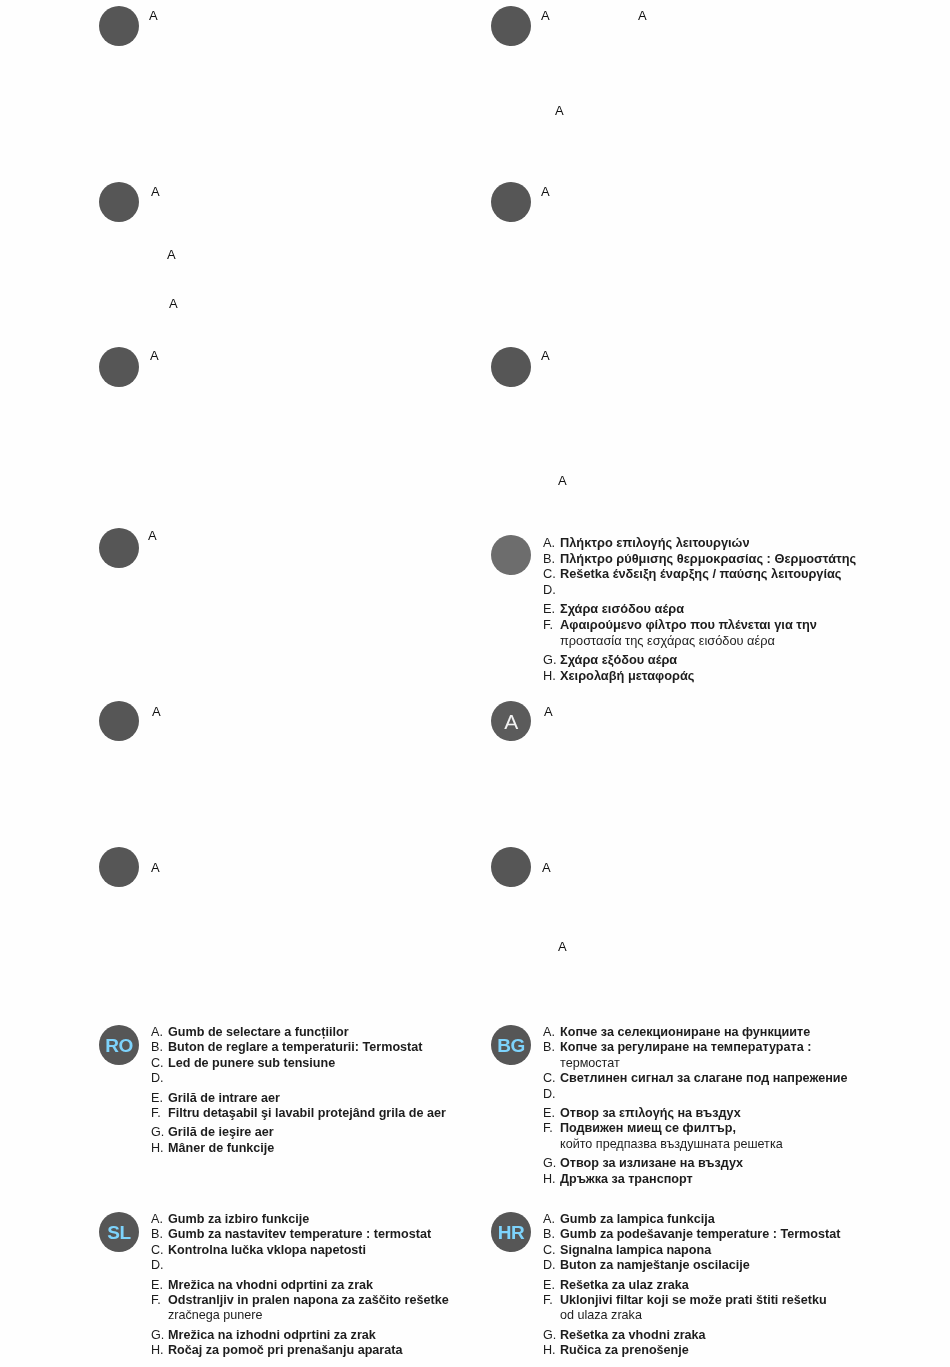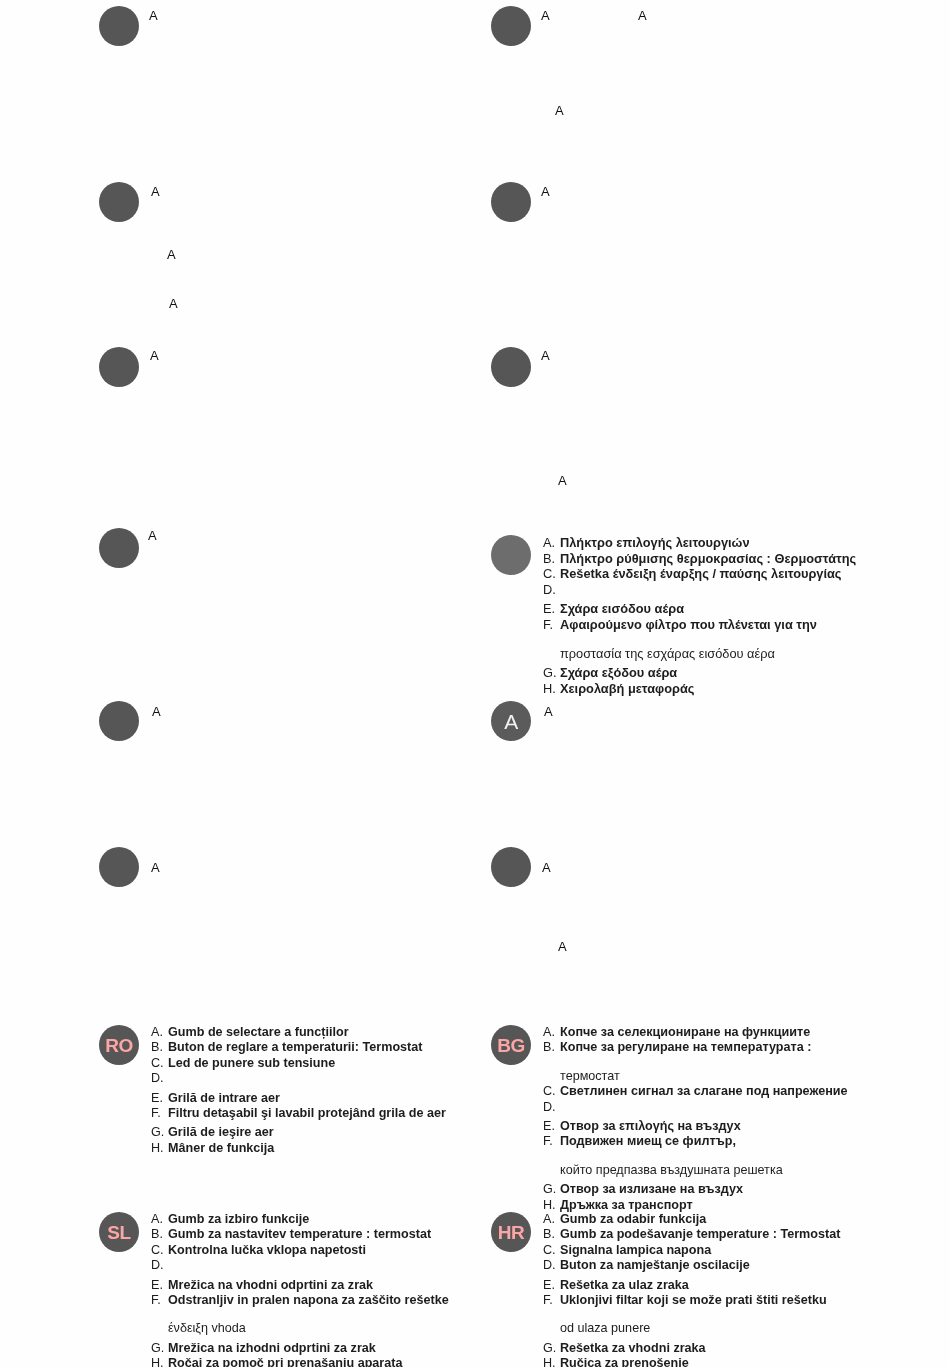--- a/index.html
+++ b/index.html
@@ -29,21 +29,21 @@
   }
 
   .badge {
     position: absolute;
     left: 0;
     top: 0;
     width: 40px;
     height: 40px;
     border-radius: 50%;
     background: #565656;
-    color: #fca5a5;
+    color: #7dd3fc;
     font-family: "Liberation Sans", sans-serif;
     font-size: 19px;
     font-weight: bold;
     letter-spacing: -0.5px;
     display: flex;
     align-items: center;
     justify-content: center;
     line-height: 1;
     user-select: none;
   }
@@ -79,21 +79,20 @@
     display: inline-block;
     min-width: 17px;
     flex: none;
   }
   .legend .txt {
     display: inline-block;
     font-weight: bold;
   }
   .legend .cont {
     padding-left: 17px;
-    margin-top: 13px;
   }
   .legend .gap {
     height: 4px;
   }
 
   
   .legend.greek {
     font-size: 12.8px;
     line-height: 15.6px;
   }
@@ -213,21 +212,21 @@
           <span class="key">F.</span>
           <span class="txt"> Filtru detaşabil şi lavabil protejând grila de aer</span>
         </div>
         <div class="gap"></div>
         <div class="row">
           <span class="key">G.</span>
           <span class="txt">Grilă de ieşire aer</span>
         </div>
         <div class="row">
           <span class="key">H.</span>
-          <span class="txt">Mâner de funkcija</span>
+          <span class="txt">Mâner de funkcije</span>
         </div>
       </div>
     </div>
     <div class="lang-block" style="left: 491px; top: 1025px;">
       <div class="badge">BG</div>
       <div class="legend">
         <div class="row">
           <span class="key">A.</span>
           <span class="txt">Копче за селекциониране на функциите</span>
         </div>
@@ -286,38 +285,38 @@
         </div>
         <div class="gap"></div>
         <div class="row">
           <span class="key">E.</span>
           <span class="txt">Mrežica na vhodni odprtini za zrak</span>
         </div>
         <div class="row">
           <span class="key">F.</span>
           <span class="txt">Odstranljiv in pralen napona za zaščito rešetke</span>
         </div>
-        <div class="cont">ένδειξη vhoda</div>
+        <div class="cont">zračnega punere</div>
         <div class="gap"></div>
         <div class="row">
           <span class="key">G.</span>
           <span class="txt">Mrežica na izhodni odprtini za zrak</span>
         </div>
         <div class="row">
           <span class="key">H.</span>
           <span class="txt">Ročaj za pomoč pri prenašanju aparata</span>
         </div>
       </div>
     </div>
     <div class="lang-block" style="left: 491px; top: 1212px;">
       <div class="badge">HR</div>
       <div class="legend">
         <div class="row">
           <span class="key">A.</span>
-          <span class="txt">Gumb za odabir funkcija</span>
+          <span class="txt">Gumb za lampica funkcija</span>
         </div>
         <div class="row">
           <span class="key">B.</span>
           <span class="txt">Gumb za podešavanje temperature : Termostat</span>
         </div>
         <div class="row">
           <span class="key">C.</span>
           <span class="txt">Signalna lampica napona</span>
         </div>
         <div class="row">
@@ -326,21 +325,21 @@
         </div>
         <div class="gap"></div>
         <div class="row">
           <span class="key">E.</span>
           <span class="txt">Rešetka za ulaz zraka</span>
         </div>
         <div class="row">
           <span class="key">F.</span>
           <span class="txt"> Uklonjivi filtar koji se može prati štiti rešetku</span>
         </div>
-        <div class="cont">od ulaza punere</div>
+        <div class="cont">od ulaza zraka</div>
         <div class="gap"></div>
         <div class="row">
           <span class="key">G.</span>
           <span class="txt">Rešetka za vhodni zraka</span>
         </div>
         <div class="row">
           <span class="key">H.</span>
           <span class="txt">Ručica za prenošenje</span>
         </div>
       </div>

